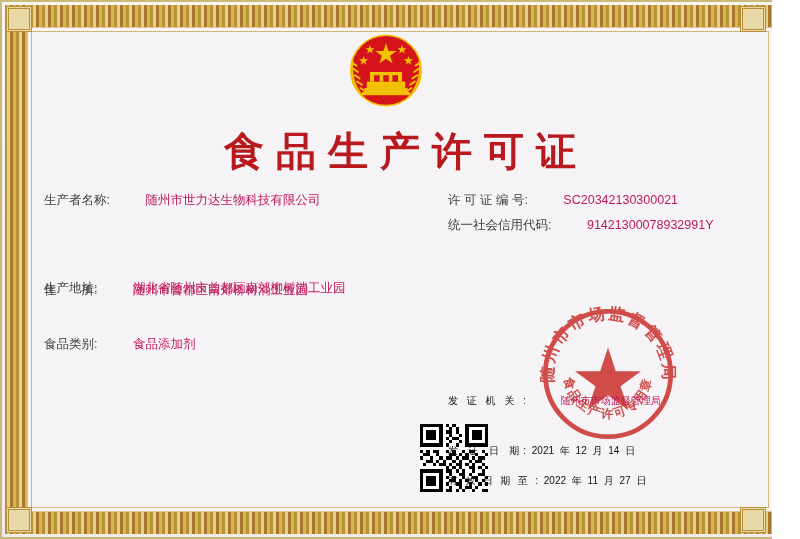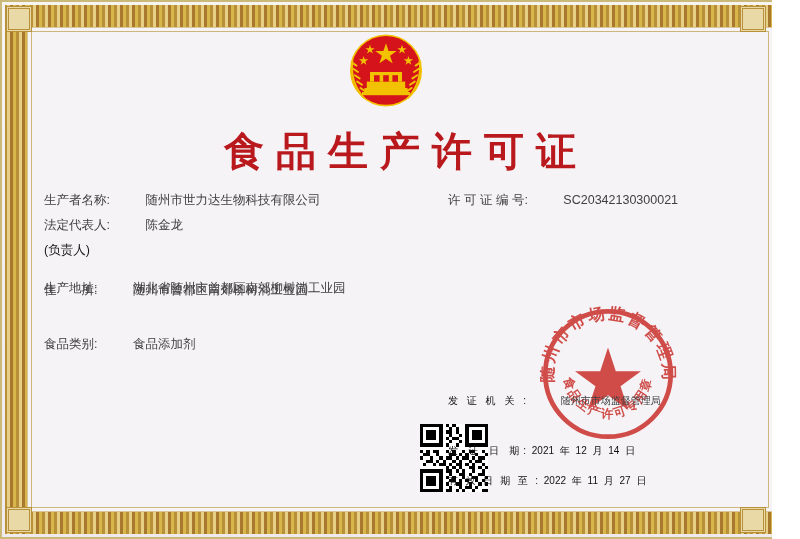--- a/index.html
+++ b/index.html
@@ -108,21 +108,21 @@
     height: 25px;
     line-height: 25px;
     white-space: nowrap;
   }
   .lbl {
     display: inline-block;
     color: #404040;
   }
   .val {
     display: inline-block;
-    color: #404040;
+    color: #be185d;
     padding-left: 32px;
   }
   .left-col {
     position: absolute;
     left: 0;
     top: 0;
   }
   .right-col {
     position: absolute;
     left: 404px;
@@ -236,24 +236,23 @@
         <span class="lbl">生产者名称:</span>
         <span class="val">随州市世力达生物科技有限公司</span>
       </span>
       <span class="right-col">
         <span class="lbl">许 可 证 编 号:</span>
         <span class="val">SC20342130300021</span>
       </span>
     </div>
 
     <div class="row">
-      <span class="left-col">
-        <span class="lbl">法定代表人:</span>
-        <span class="val">陈金龙</span>
-        <span class="sub-label">(负责人)</span>
+      <span class="right-col">
+        <span class="lbl">统一社会信用代码:</span>
+        <span class="val">91421300078932991Y</span>
       </span>
     </div>
 
     <div class="row" style="height:38px;line-height:52px;">
       <span class="left-col" style="top:26px;">
         <span class="lbl">住　　所:</span>
         <span class="val">随州市曾都区南郊柳树淌工业园</span>
       </span>
     </div>
 

